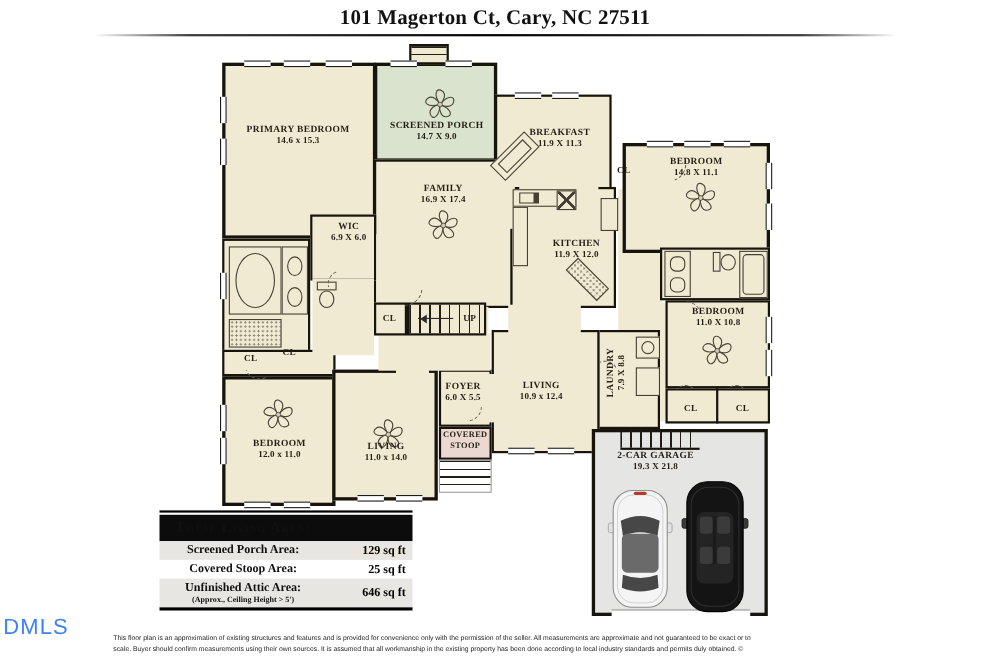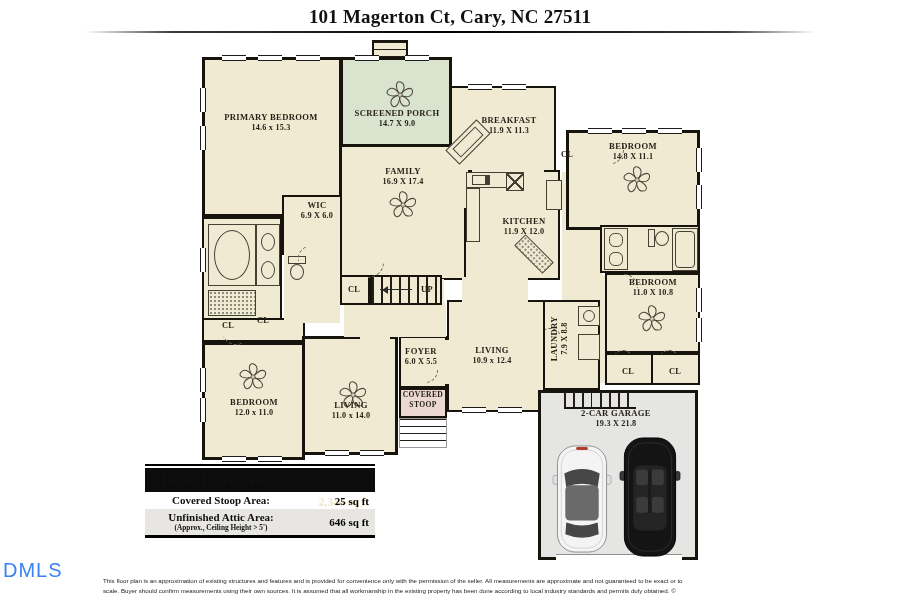--- a/index.html
+++ b/index.html
@@ -305,37 +305,41 @@
     <div class="rname">BEDROOM</div>
     <div class="rdims">12.0 x 11.0</div>
   </div>
   <div class="rlabel" style="left:351px;top:400px;">
     <div class="rname">LIVING</div>
     <div class="rdims">11.0 x 14.0</div>
   </div>
   <div class="rlabel" style="left:423px;top:390px;">
     <div class="rname wrap2" style="font-size:7.6px;">COVERED STOOP</div>
   </div>
-  <div class="rlabel" style="left:616px;top:408px;">
+  <div class="rlabel" style="left:596px;top:408px;">
     <div class="rname">2-CAR GARAGE</div>
     <div class="rdims">19.3 X 21.8</div>
   </div>
 
   <div class="cl" style="left:354px;top:285px;">CL</div>
   <div class="cl" style="left:567px;top:150px;">CL</div>
   <div class="cl" style="left:628px;top:367px;">CL</div>
   <div class="cl" style="left:675px;top:367px;">CL</div>
   <div class="cl" style="left:228px;top:321px;">CL</div>
   <div class="cl" style="left:263px;top:316px;">CL</div>
   <div class="cl" style="left:427px;top:285px;">UP</div>
 
   <div id="area-table">
     <div class="t-header">
       <span class="t-label">Total Living Area:</span>
       <span class="t-value">2,344 sq ft</span>
+    </div>
+    <div class="t-row alt">
+      <span class="t-label">Screened Porch Area:</span>
+      <span class="t-value">129 sq ft</span>
     </div>
     <div class="t-row">
       <span class="t-label">Covered Stoop Area:</span>
       <span class="t-value">25 sq ft</span>
     </div>
     <div class="t-row alt tall">
       <span class="t-label"><span>Unfinished Attic Area:</span><span class="t-sub">(Approx., Ceiling Height &gt; 5')</span></span>
       <span class="t-value">646 sq ft</span>
     </div>
   </div>

